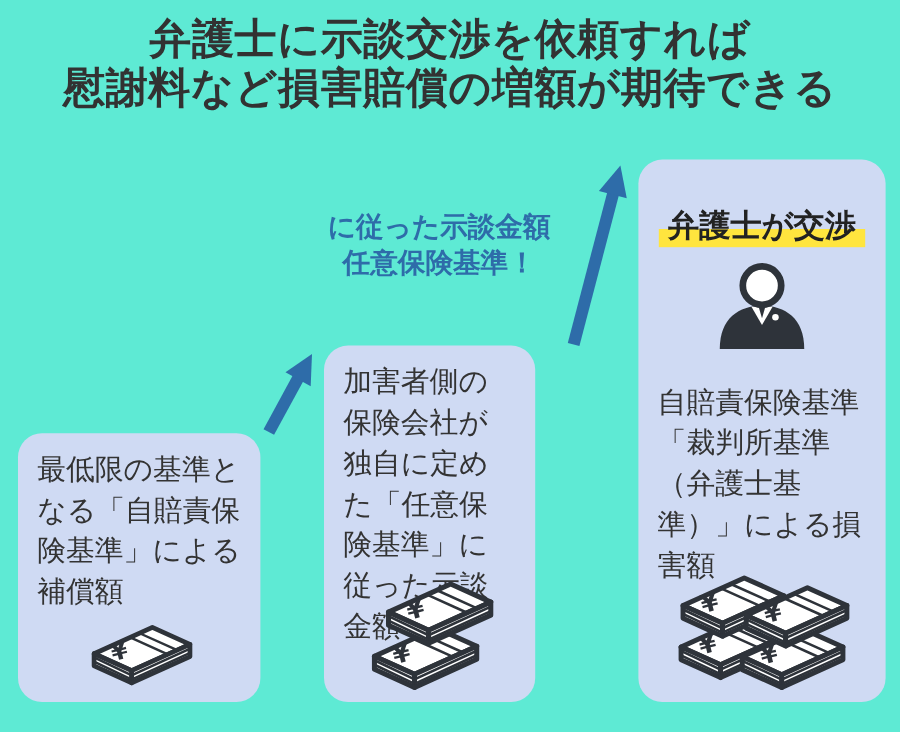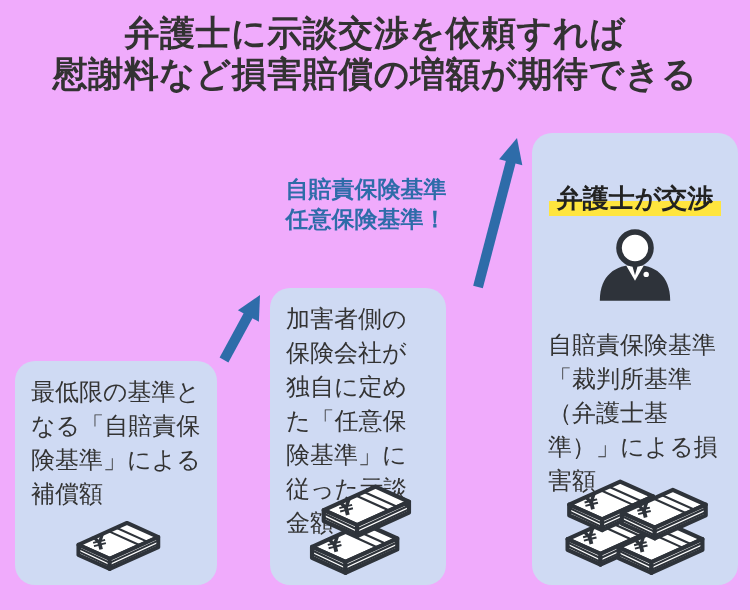--- a/index.html
+++ b/index.html
@@ -1,31 +1,31 @@
 <!DOCTYPE html>
 <html lang="ja"><head>
 <meta charset="utf-8">
 <style>
   html,body{margin:0;padding:0;background:#ffffff;}
   body{width:750px;height:610px;font-family:"Liberation Sans","DejaVu Sans",sans-serif;color:#333;}
-  .canvas{position:relative;width:750px;height:610px;overflow:hidden;background:#f0abfc;}
+  .canvas{position:relative;width:750px;height:610px;overflow:hidden;background:#5eead4;}
 
   
   .title{position:absolute;top:12px;left:0;right:0;text-align:center;
          font-size:35px;line-height:41px;font-weight:800;color:#323232;letter-spacing:0.5px;}
 
   
   .card{position:absolute;background:#cfdaf3;border-radius:20px;}
   .card1{left:15px;top:361px;width:202px;height:224px;}
   .card2{left:270px;top:288px;width:176px;height:297px;}
   .card3{left:532px;top:133px;width:206px;height:452px;}
   .card-text{font-size:24px;line-height:34px;padding:14px 16px 0;color:#333;}
   .card3 .card-text{padding-top:22px;}
 
-  .card-header{margin-top:48px;text-align:center;font-size:26px;font-weight:800;color:#222;}
+  .card-header{margin-top:38px;text-align:center;font-size:26px;font-weight:800;color:#222;}
   .hl{background-image:linear-gradient(transparent 54%, #ffe53e 54%);padding:0 8px 3px;}
 
   .lawyer-wrap{margin-top:10px;text-align:center;}
 
   .money-row{position:absolute;left:0;right:0;display:flex;justify-content:center;align-items:flex-end;}
   .card1 .money-row{bottom:12px;}
   .card2 .money-row{bottom:8px;}
   .card3 .money-row{bottom:8px;}
 
   
@@ -71,21 +71,21 @@
       <line x1="224" y1="360" x2="249" y2="314" stroke="#2e6ca9" stroke-width="10"></line>
       <polygon points="260,295 258.9,321.8 237.9,310.2" fill="#2e6ca9"></polygon>
     </g>
     <g>
       <line x1="478" y1="287" x2="511" y2="161" stroke="#2e6ca9" stroke-width="10"></line>
       <polygon points="517,138 522.3,165.2 499.1,159.2" fill="#2e6ca9"></polygon>
     </g>
   </svg>
 
   <div class="callout">
-    <div>自賠責保険基準</div>
+    <div>に従った示談金額</div>
     <div>任意保険基準！</div>
   </div>
 
   <div class="card card1">
     <div class="card-text">最低限の基準となる「自賠責保険基準」による補償額</div>
     <div class="money-row">
       <svg width="94" height="58" viewBox="0 0 120 74">
           <use href="#money-stack" xlink:href="#money-stack" x="2" y="2"></use>
         </svg>
     </div>

